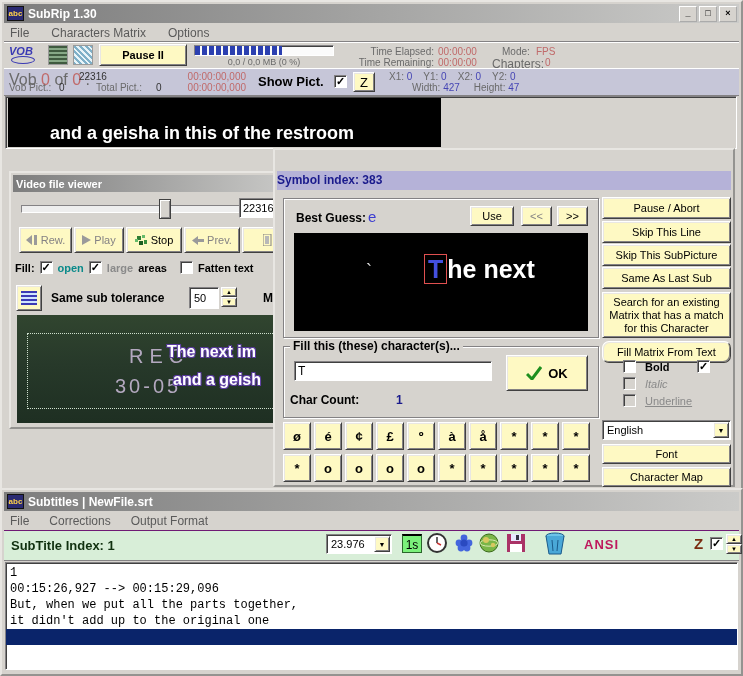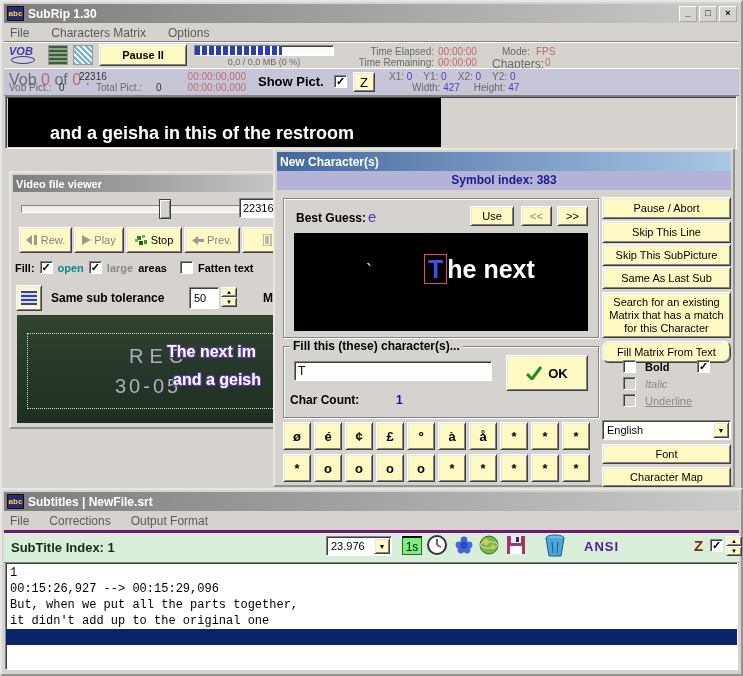--- a/index.html
+++ b/index.html
@@ -204,24 +204,21 @@
         <div class="abs" style="left:10px;top:18px;right:2px;bottom:14px;border:1px dotted #cfe0cf;"></div>
         <span class="abs" style="left:112px;top:30px;color:#b3a8bf;font-size:20px;letter-spacing:6px;">REC</span>
         <span class="abs" style="left:98px;top:60px;color:#b3a8bf;font-size:20px;letter-spacing:3px;">30-05</span>
         <span class="abs" style="left:150px;top:28px;color:#fff;font-weight:bold;font-size:16px;white-space:nowrap;text-shadow:1px 1px 0 #5a3aa0,-1px -1px 0 #5a3aa0,1px -1px 0 #5a3aa0,-1px 1px 0 #5a3aa0;">The next im</span>
         <span class="abs" style="left:156px;top:56px;color:#fff;font-weight:bold;font-size:16px;white-space:nowrap;text-shadow:1px 1px 0 #5a3aa0,-1px -1px 0 #5a3aa0,1px -1px 0 #5a3aa0,-1px 1px 0 #5a3aa0;">and a geish</span>
       </div>
     </div>
   </div>
 
   <div class="win" style="left:273px;top:148px;width:462px;height:339px;z-index:30;">
-    <div class="titlebar active">
-      <span>New Character(s)</span>
-    </div>
-    <div class="abs" style="left:2px;right:2px;top:21px;height:19px;background:#b5b2d8;text-align:center;font-weight:bold;font-size:12px;color:#1a1a8c;line-height:19px;">
+    <div class="abs" style="left:2px;right:2px;top:21px;height:19px;background:#b5b2d8;font-weight:bold;font-size:12px;color:#1a1a8c;line-height:19px;">
       <span>Symbol index:</span>
       <span>383</span>
     </div>
 
     <div class="grp" style="left:8px;top:48px;width:316px;height:140px;">
       <span class="abs" style="left:12px;top:12px;font-weight:bold;font-size:12px;">Best Guess:</span>
       <span class="abs" style="left:84px;top:9px;color:#3c3cd0;font-size:15px;">e</span>
       <div class="btn abs" style="left:186px;top:7px;width:44px;height:20px;">
           <span>Use</span>
         </div>
@@ -360,21 +357,21 @@
     <div class="titlebar">
       <span class="appicon"></span>
       <span>Subtitles | NewFile.srt</span>
     </div>
     <div class="menubar" style="left:8px;top:24px;gap:20px;">
       <span>File</span>
       <span>Corrections</span>
       <span>Output Format</span>
     </div>
 
-    <div class="abs" style="left:2px;right:2px;top:40px;height:29px;background:#d8eed8;border-top:3px solid #701a75;border-bottom:1px solid #848284;">
+    <div class="abs" style="left:2px;right:2px;top:40px;height:29px;background:#d8eed8;border-top:1px solid #701a75;border-bottom:1px solid #848284;">
       <span class="abs" style="left:7px;top:7px;font-weight:bold;font-size:13px;color:#10300f;">SubTitle Index: 1</span>
       <div class="sunken abs" style="left:322px;top:3px;width:66px;height:20px;background:#fff;display:flex;align-items:center;padding-left:4px;">
         <span>23.976</span>
         <span class="btn" style="position:absolute;right:1px;top:1px;width:16px;height:16px;font-size:7px;">▼</span>
       </div>
       <span class="abs" style="left:398px;top:3px;width:20px;height:19px;background:#7bf07b;border:1px solid #2a662a;color:#000;font-size:12px;text-align:center;line-height:18px;border-top:2px solid #000;box-sizing:border-box;">1s</span>
       <svg class="abs" style="left:423px;top:2px;" width="21" height="21">
         <circle cx="10" cy="10" r="9" fill="#fff" stroke="#333" stroke-width="2"></circle>
         <line x1="10" y1="10" x2="10" y2="4" stroke="#333" stroke-width="1.5"></line>
         <line x1="10" y1="10" x2="14" y2="12" stroke="#c33" stroke-width="1.5"></line>
@@ -398,21 +395,21 @@
         <rect x="5" y="1" width="10" height="7" fill="#e8e8ff"></rect>
         <rect x="10" y="2" width="3" height="5" fill="#334"></rect>
         <rect x="4" y="11" width="12" height="8" fill="#fff"></rect>
       </svg>
       <svg class="abs" style="left:540px;top:1px;" width="22" height="24">
         <ellipse cx="11" cy="4" rx="9" ry="3" fill="#6cc3e8" stroke="#1a5a8a"></ellipse>
         <path d="M2,4 L5,22 L17,22 L20,4" fill="#4aa8d8" stroke="#1a5a8a"></path>
         <line x1="8" y1="8" x2="9" y2="19" stroke="#1a5a8a"></line>
           <line x1="14" y1="8" x2="13" y2="19" stroke="#1a5a8a"></line>
       </svg>
-      <span class="abs" style="left:580px;top:6px;color:#4c1d95;font-weight:bold;font-size:13px;letter-spacing:1px;">ANSI</span>
+      <span class="abs" style="left:580px;top:6px;color:#be185d;font-weight:bold;font-size:13px;letter-spacing:1px;">ANSI</span>
       <span class="abs" style="left:690px;top:4px;color:#7a2c10;font-weight:bold;font-size:15px;">Z</span>
       <span class="cb checked abs" style="left:706px;top:6px;"></span>
       <div class="updn abs" style="left:722px;top:3px;">
         <span class="btn">▲</span>
         <span class="btn">▼</span>
       </div>
     </div>
 
     <div class="sunken abs mono" style="left:3px;right:3px;top:72px;bottom:4px;background:#fff;font-size:12px;line-height:16px;padding:2px 4px;overflow:hidden;">
       <div>1</div>

